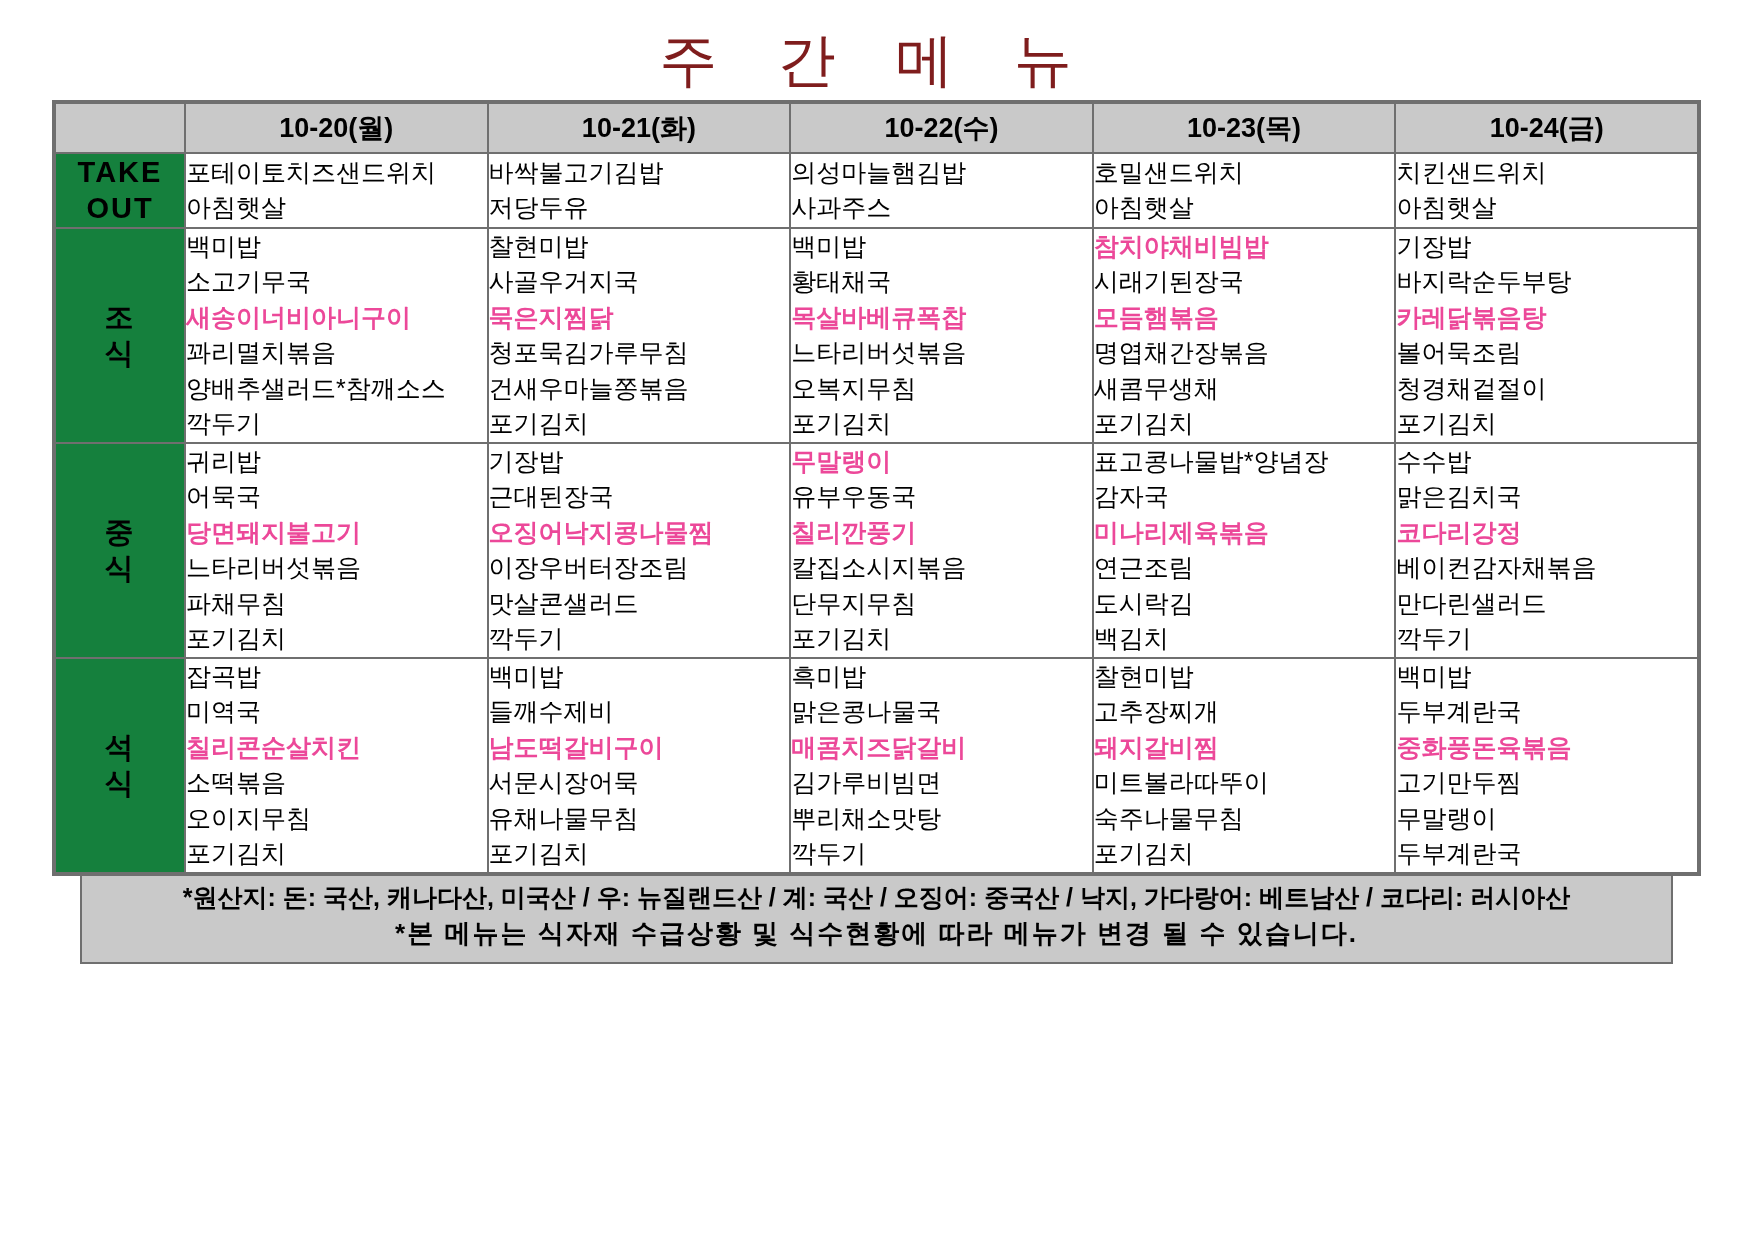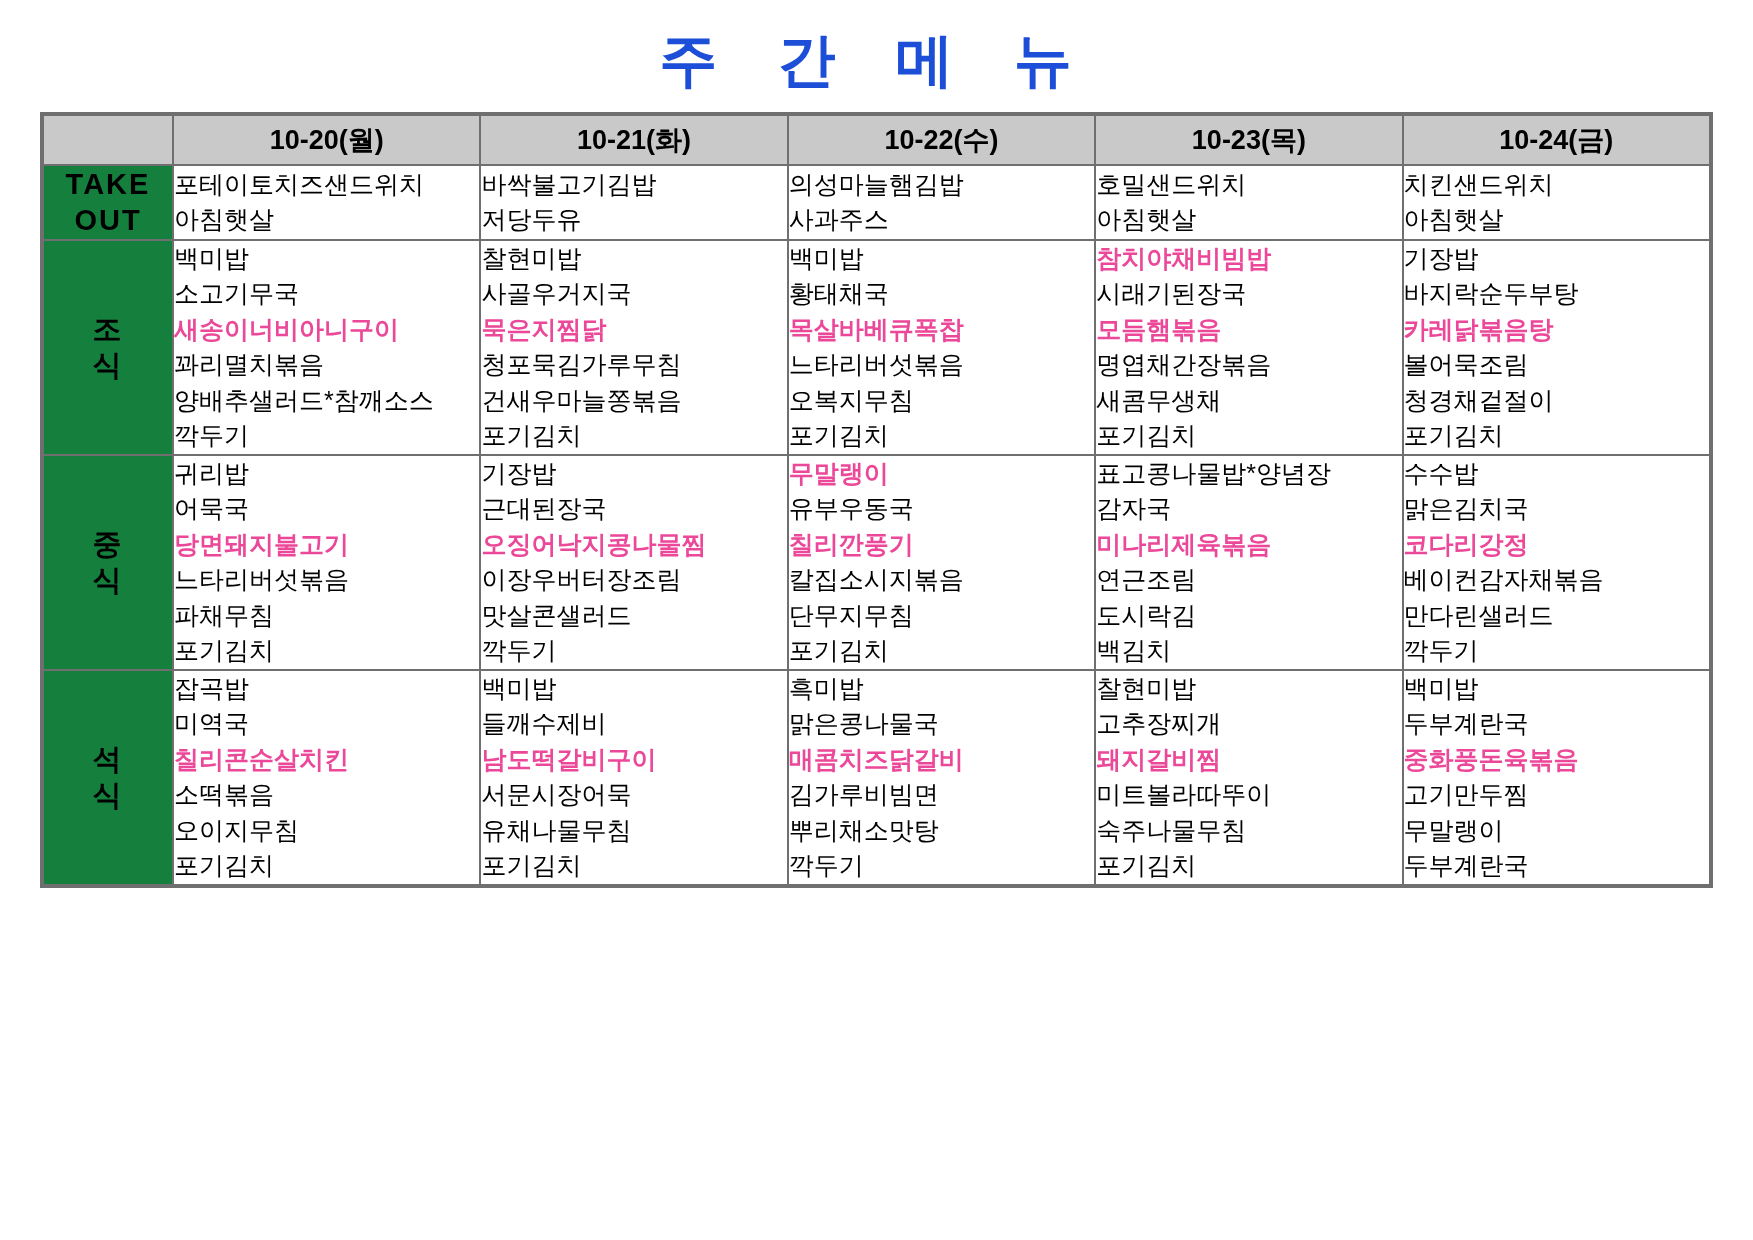--- a/index.html
+++ b/index.html
@@ -16,28 +16,28 @@
   }
   .page {
     position: relative;
     width: 1753px;
     height: 1240px;
     box-sizing: border-box;
   }
   .title {
     text-align: center;
     font-size: 58px;
-    font-weight: bold;
+    font-weight: normal;
     letter-spacing: 22px;
     padding-top: 22px;
-    padding-bottom: 12px;
-    color: #1d4ed8;
+    padding-bottom: 0;
+    color: #7f1d1d;
   }
   .table-wrap {
-    margin: 0 40px;
+    margin: 0 52px;
     border: 2px solid #6f6f6f;
     background: #c9c9c9;
     box-sizing: border-box;
   }
   table.menu {
     border-collapse: collapse;
     width: 100%;
     table-layout: fixed;
   }
   table.menu td, table.menu th {
@@ -286,14 +286,18 @@
             <div class="dish">고기만두찜</div>
             <div class="dish">무말랭이</div>
             <div class="dish">두부계란국</div>
           </td>
         </tr>
 
       </tbody>
     </table>
   </div>
 
+  <div class="footer" style="margin:0 80px;">
+    <div class="line1">*원산지: 돈: 국산, 캐나다산, 미국산 / 우: 뉴질랜드산 / 계: 국산 / 오징어: 중국산 / 낙지, 가다랑어: 베트남산 / 코다리: 러시아산</div>
+    <div class="line2">*본 메뉴는 식자재 수급상황 및 식수현황에 따라 메뉴가 변경 될 수 있습니다.</div>
+  </div>
 
 </div>
 
 </body></html>

